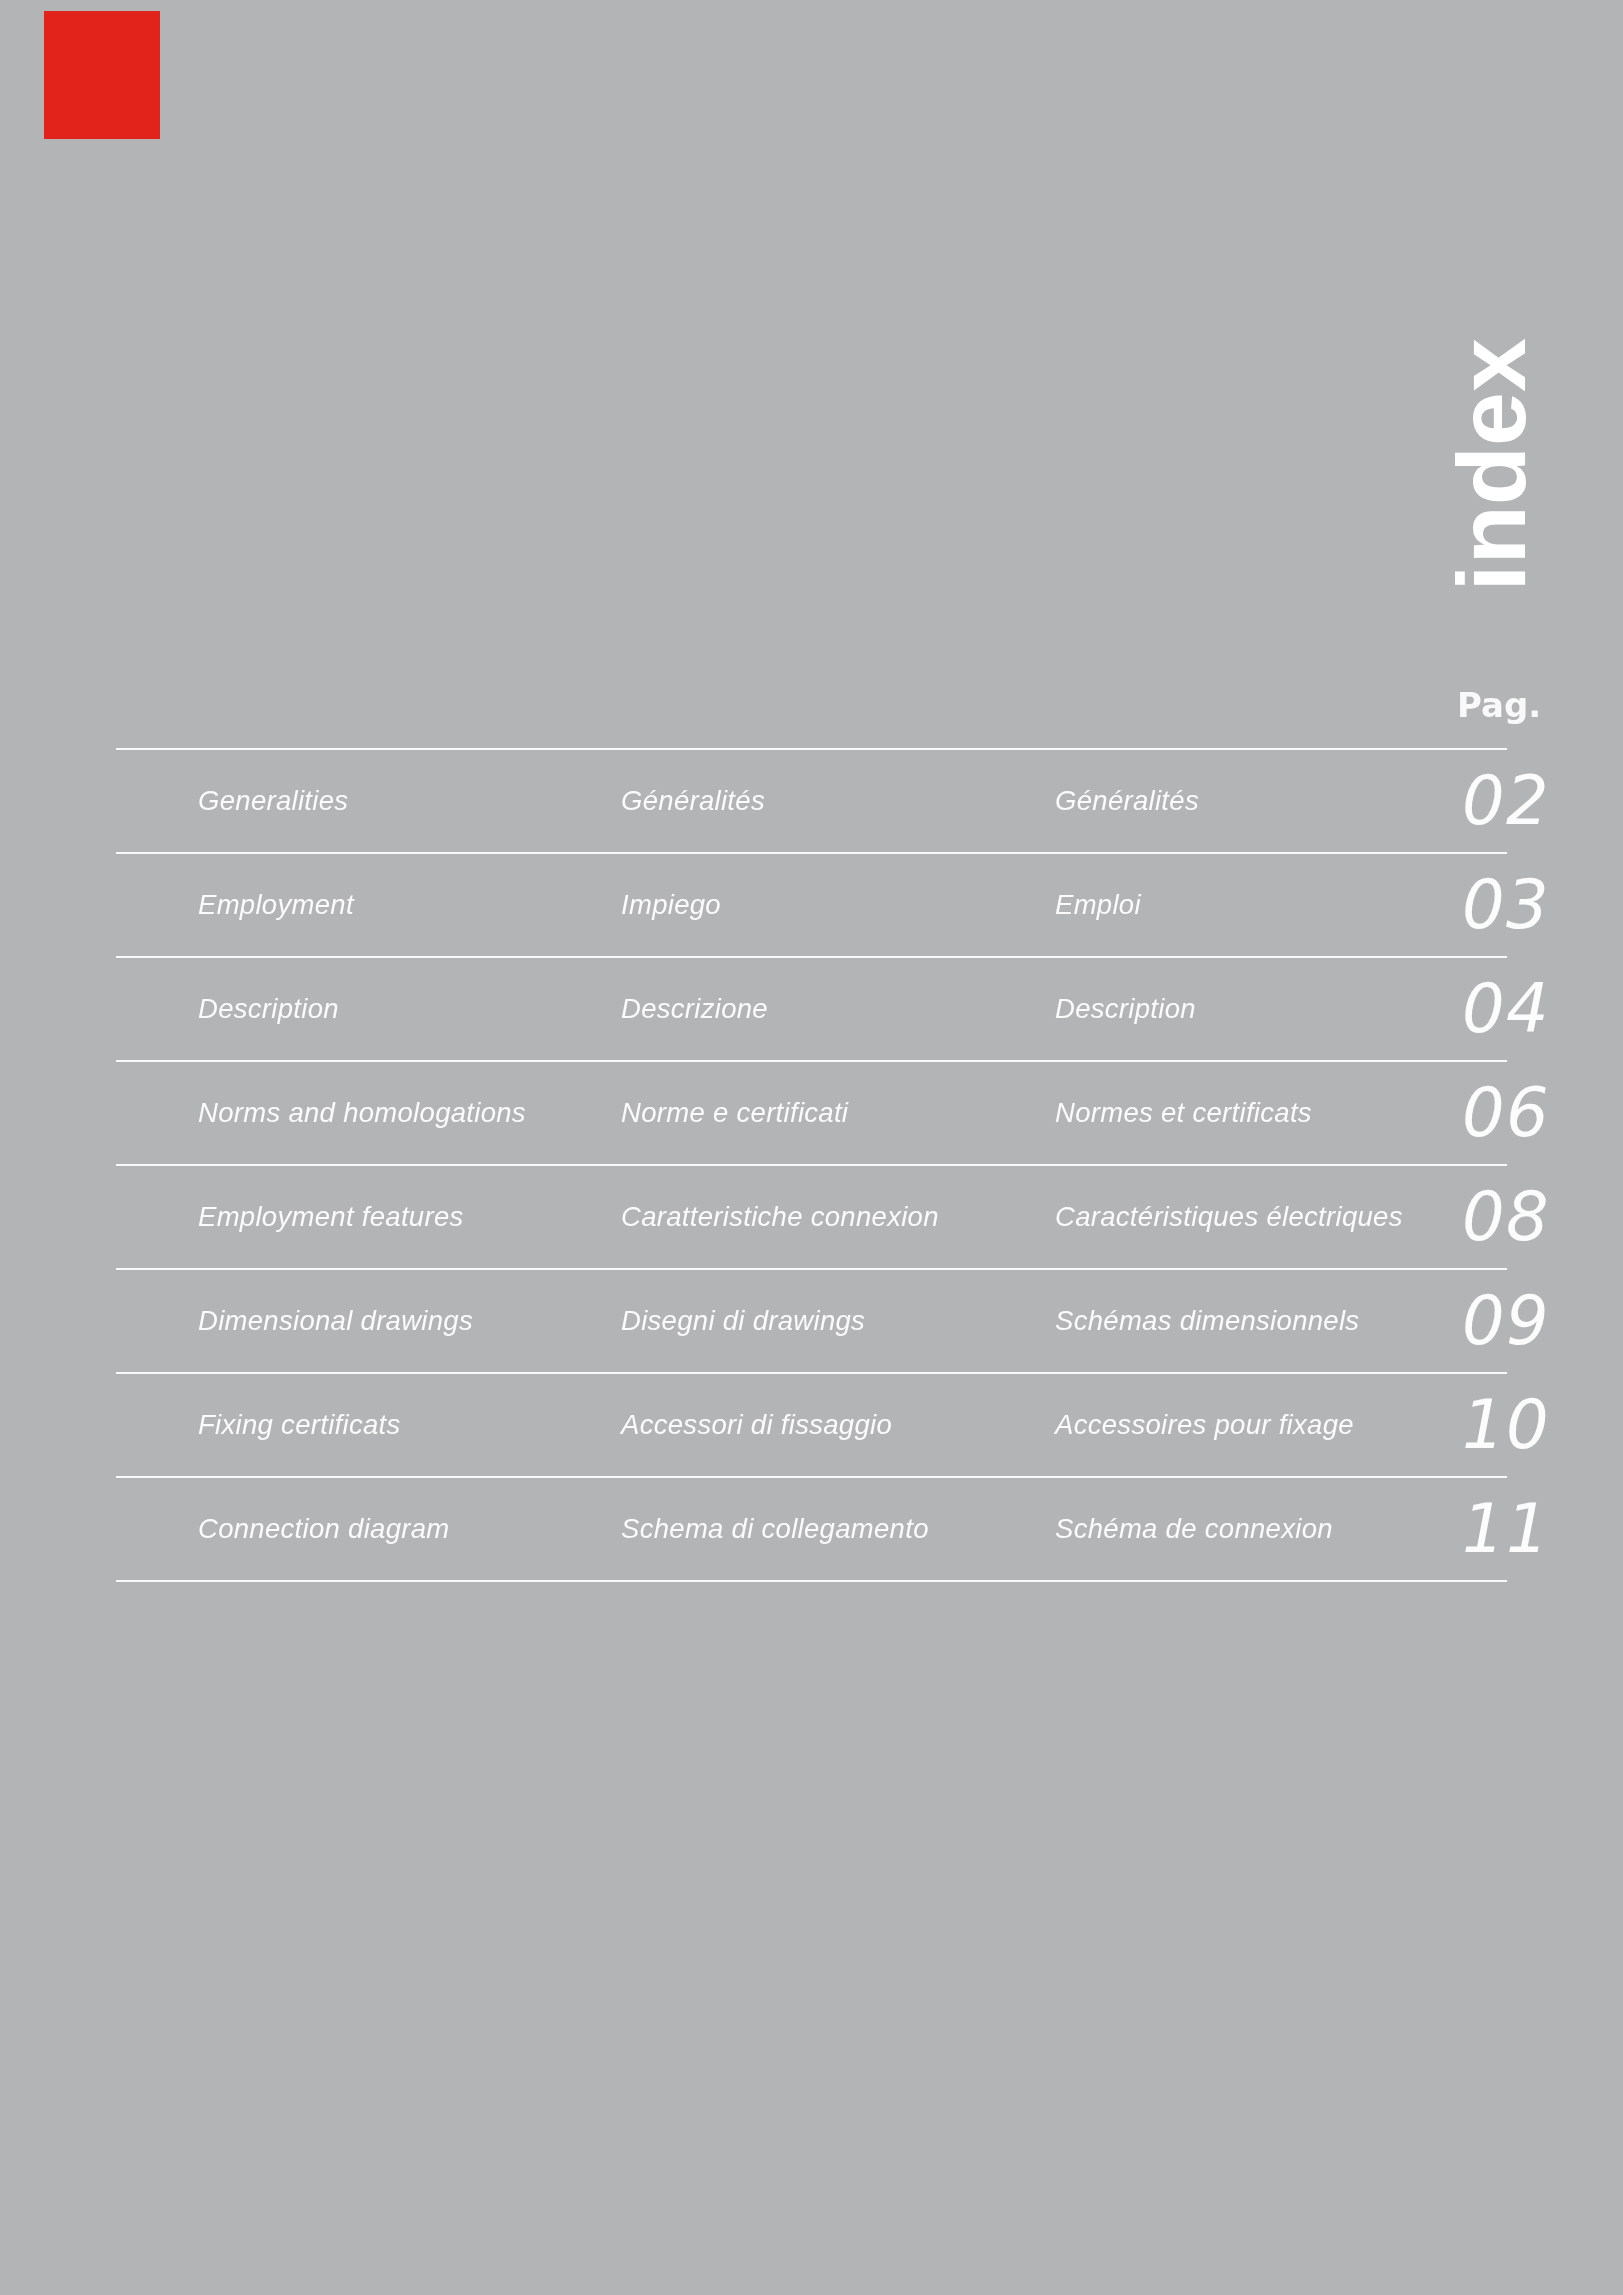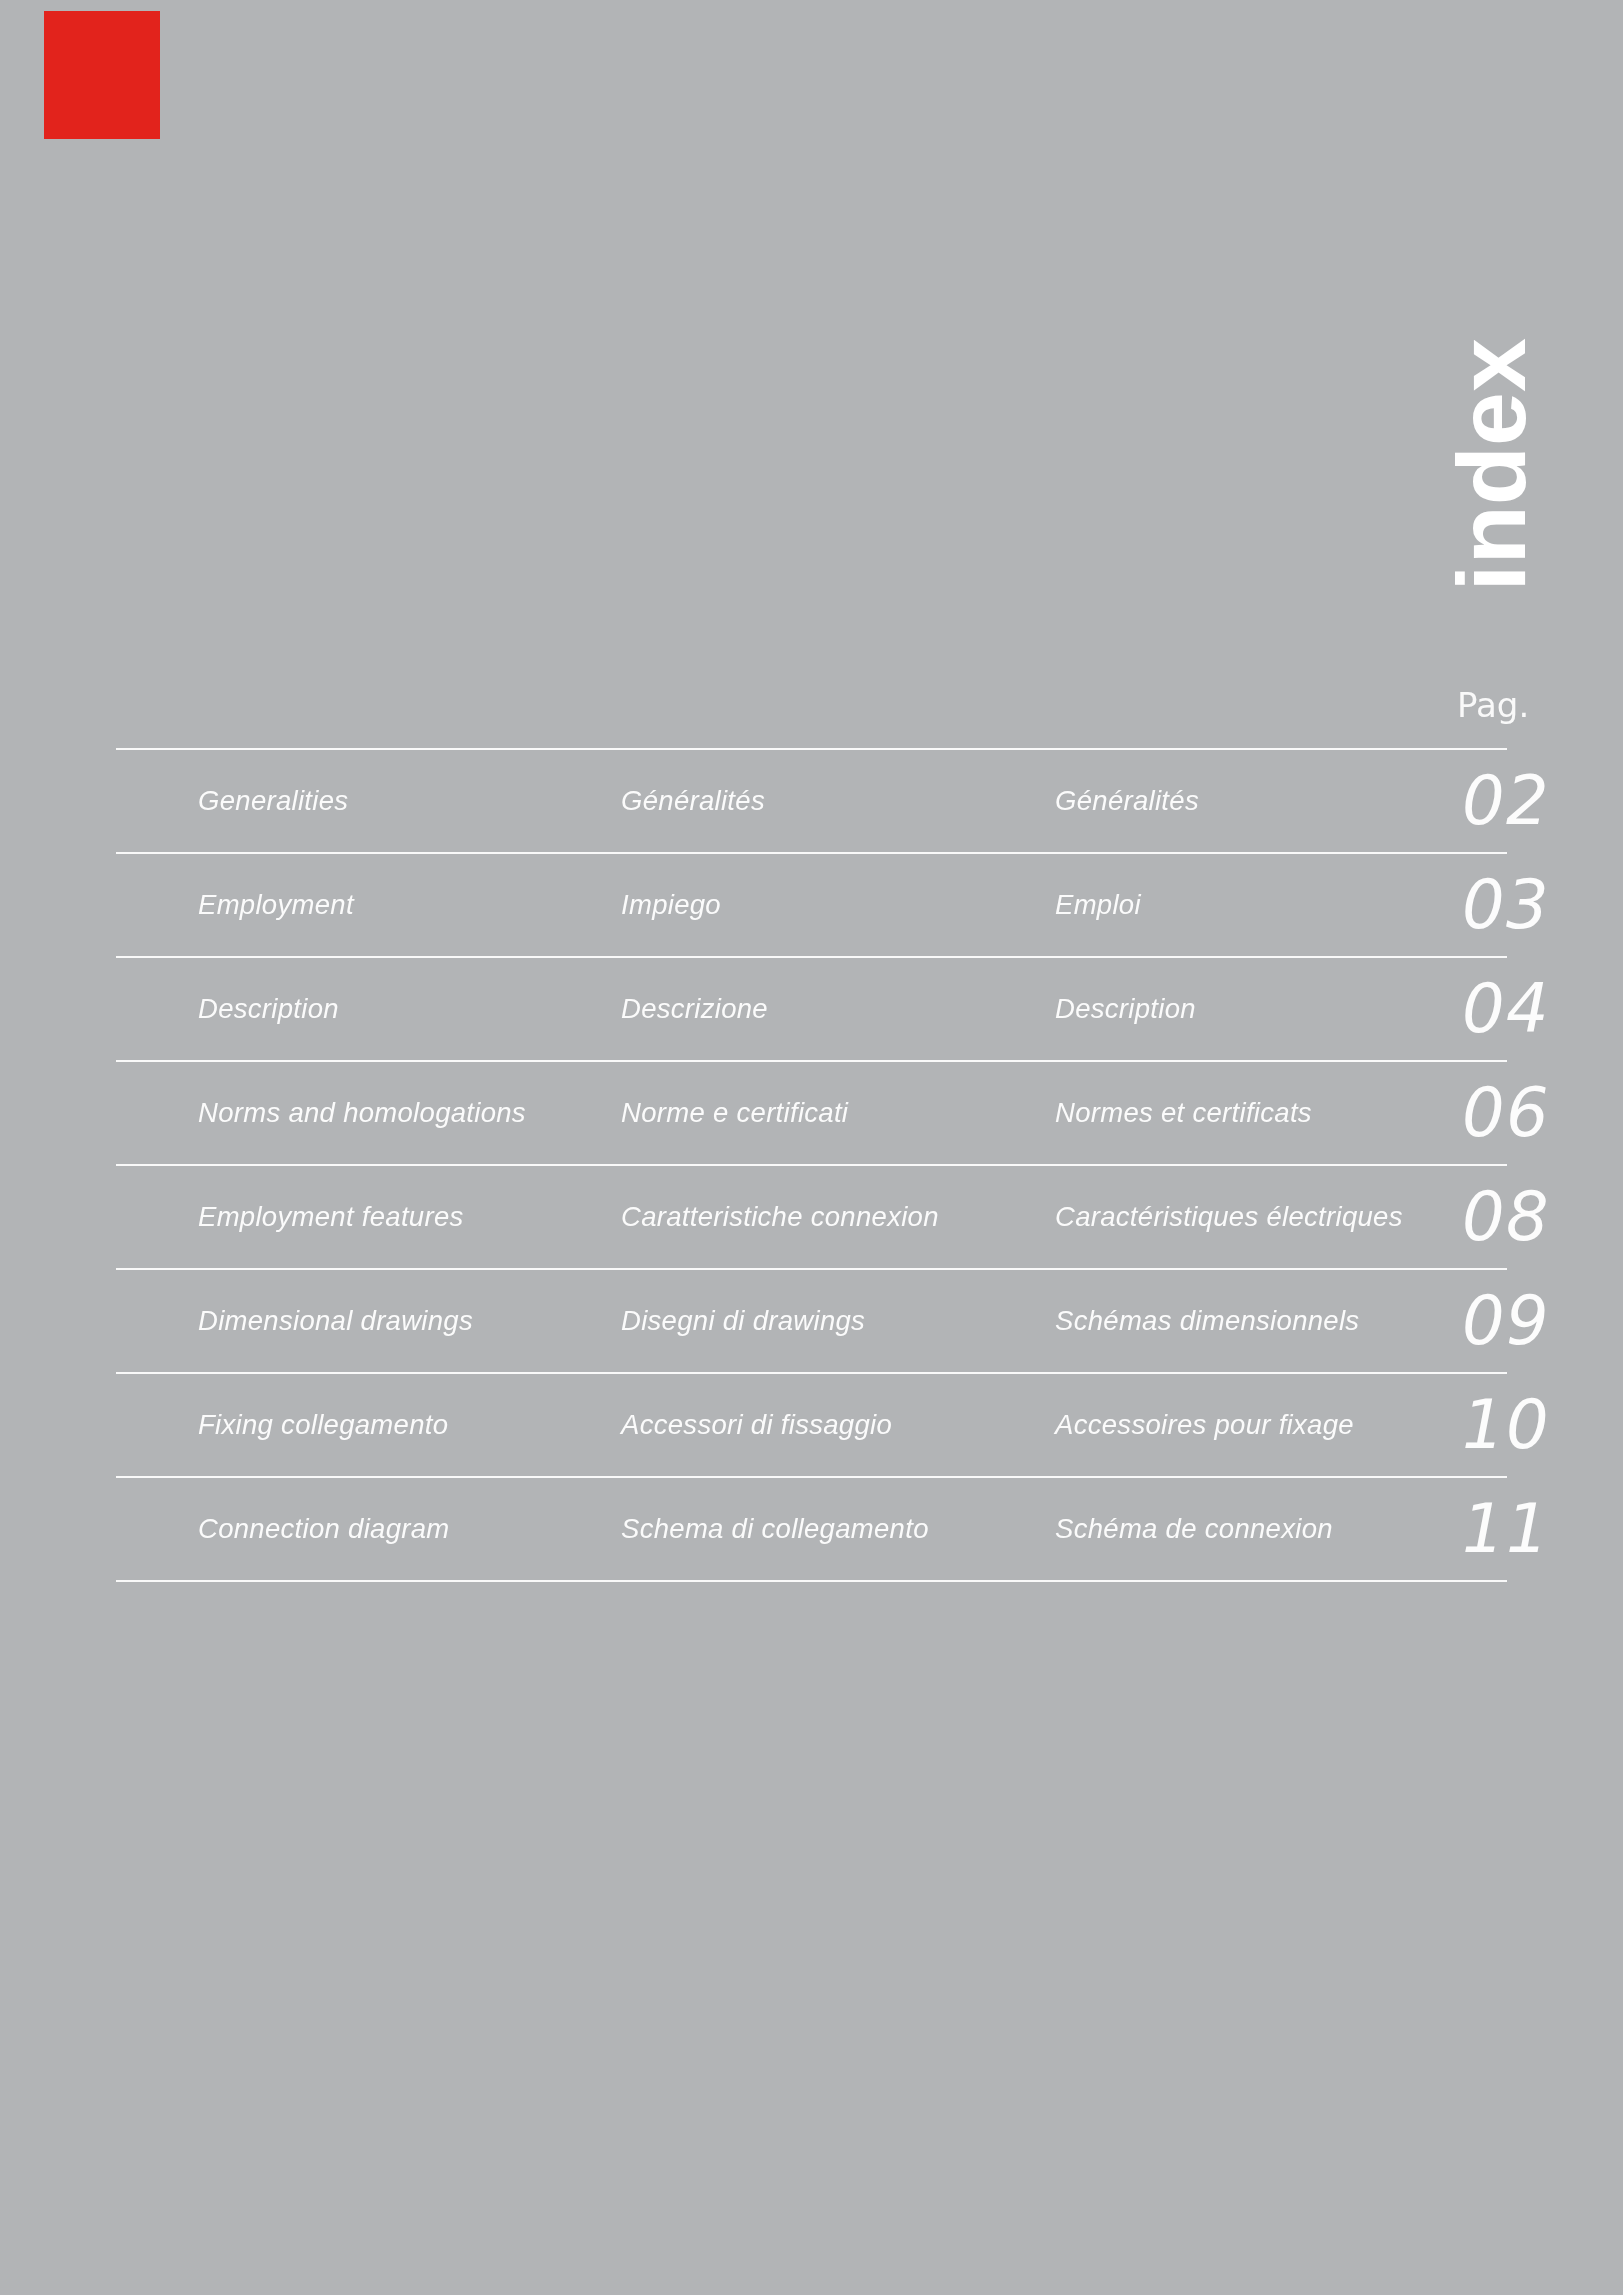--- a/index.html
+++ b/index.html
@@ -41,21 +41,21 @@
     white-space: nowrap;
   }
 
   
   .pag-label {
     position: absolute;
     left: 1457px;
     top: 688px;
     font-size: 34px;
     line-height: 1;
-    font-weight: 400;
+    font-weight: 700;
     color: rgba(255,255,255,0.92);
     font-family: "DejaVu Sans", "Liberation Sans", sans-serif;
   }
 
   
   .toc {
     position: absolute;
     left: 116px;
     top: 748px;
     width: 1391px;
@@ -141,21 +141,21 @@
     </div>
 
     <div class="toc-row">
       <div class="cell cell-en">Dimensional drawings</div>
       <div class="cell cell-it">Disegni di drawings</div>
       <div class="cell cell-fr">Schémas dimensionnels</div>
       <div class="cell cell-num">09</div>
     </div>
 
     <div class="toc-row">
-      <div class="cell cell-en">Fixing collegamento</div>
+      <div class="cell cell-en">Fixing certificats</div>
       <div class="cell cell-fr">Accessoires pour fixage</div>
       <div class="cell cell-it">Accessori di fissaggio</div>
       <div class="cell cell-num">10</div>
     </div>
 
     <div class="toc-row">
       <div class="cell cell-en">Connection diagram</div>
       <div class="cell cell-it">Schema di collegamento</div>
       <div class="cell cell-fr">Schéma de connexion</div>
       <div class="cell cell-num">11</div>

